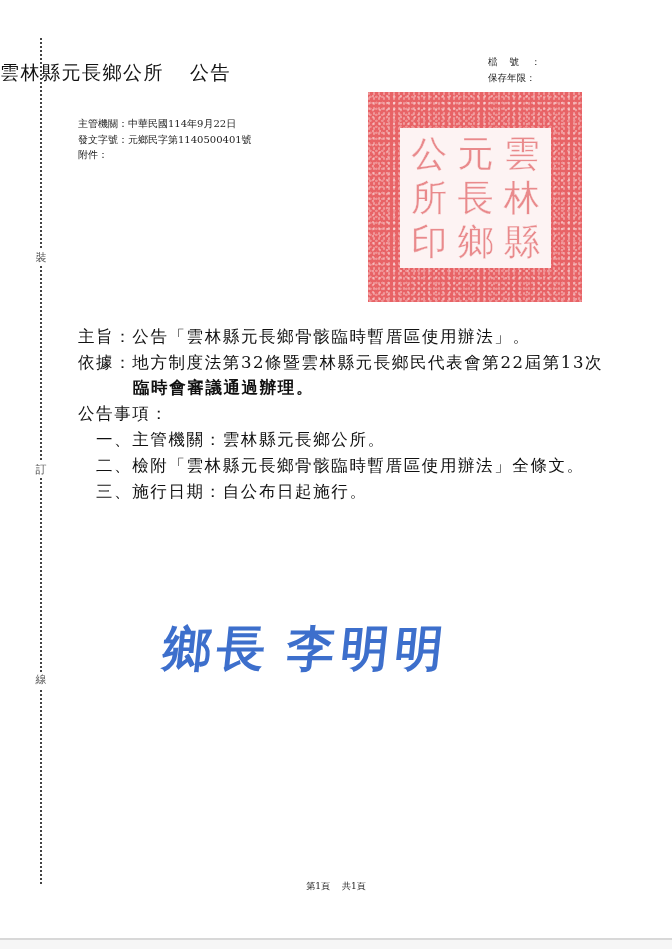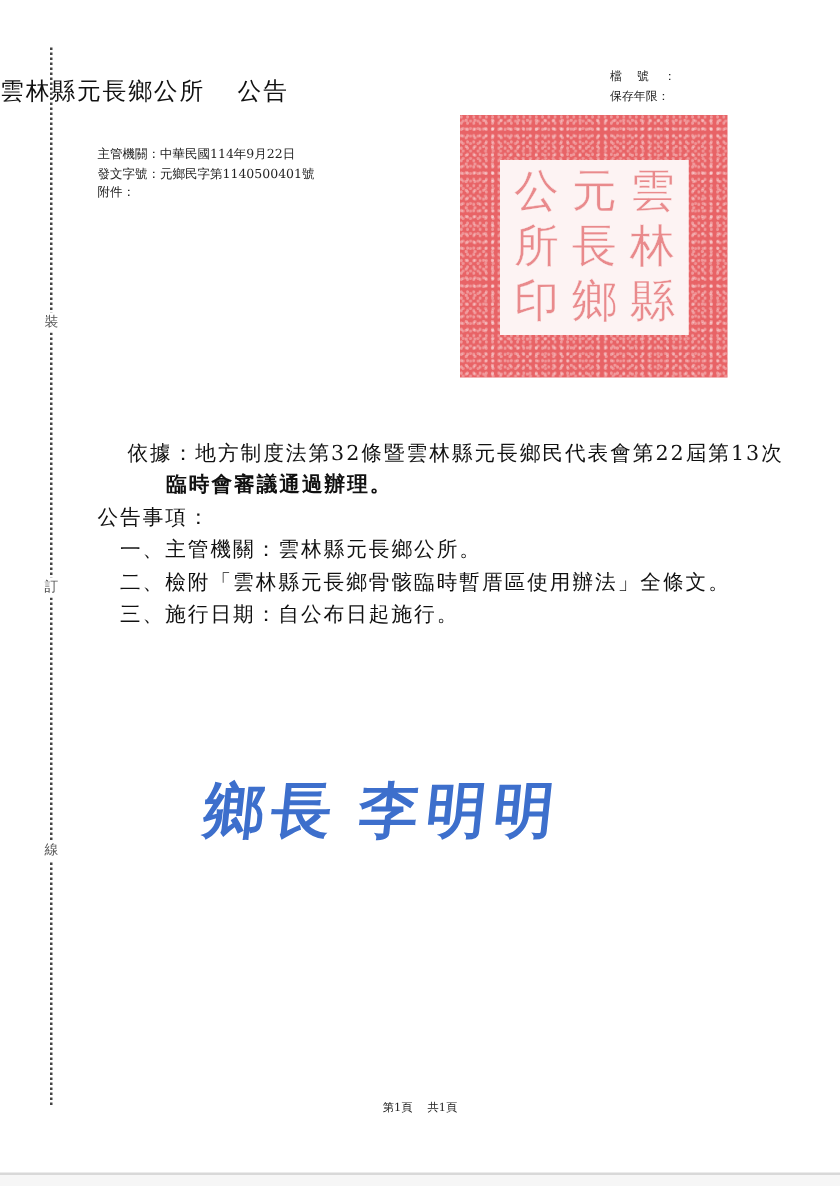--- a/index.html
+++ b/index.html
@@ -79,21 +79,22 @@
       <span class="seal-char" style="grid-column:3;grid-row:3;">縣</span>
       <span class="seal-char" style="grid-column:2;grid-row:1;">元</span>
       <span class="seal-char" style="grid-column:2;grid-row:2;">長</span>
       <span class="seal-char" style="grid-column:2;grid-row:3;">鄉</span>
       <span class="seal-char" style="grid-column:1;grid-row:1;">公</span>
       <span class="seal-char" style="grid-column:1;grid-row:2;">所</span>
       <span class="seal-char" style="grid-column:1;grid-row:3;">印</span>
     </div>
   </div>
 
-  <div class="body-text" style="top:352px;margin-left:24px;">依據：地方制度法第32條暨雲林縣元長鄉民代表會第22屆第13次</div>
+  <div class="body-text" style="top:326px;">主旨：公告「雲林縣元長鄉骨骸臨時暫厝區使用辦法」。</div>
+  <div class="body-text" style="top:352px;">依據：地方制度法第32條暨雲林縣元長鄉民代表會第22屆第13次</div>
   <div class="body-text" style="top:377px; left:133px;font-weight:bold;">臨時會審議通過辦理。</div>
   <div class="body-text" style="top:403px;">公告事項：</div>
   <div class="body-text" style="top:429px; left:96px;">一、主管機關：雲林縣元長鄉公所。</div>
   <div class="body-text" style="top:481px; left:96px;">三、施行日期：自公布日起施行。</div>
   <div class="body-text" style="top:455px; left:96px;">二、檢附「雲林縣元長鄉骨骸臨時暫厝區使用辦法」全條文。</div>
 
   <div class="signature">
     <span>鄉長</span><span class="gap"></span><span>李明明</span>
   </div>
 

